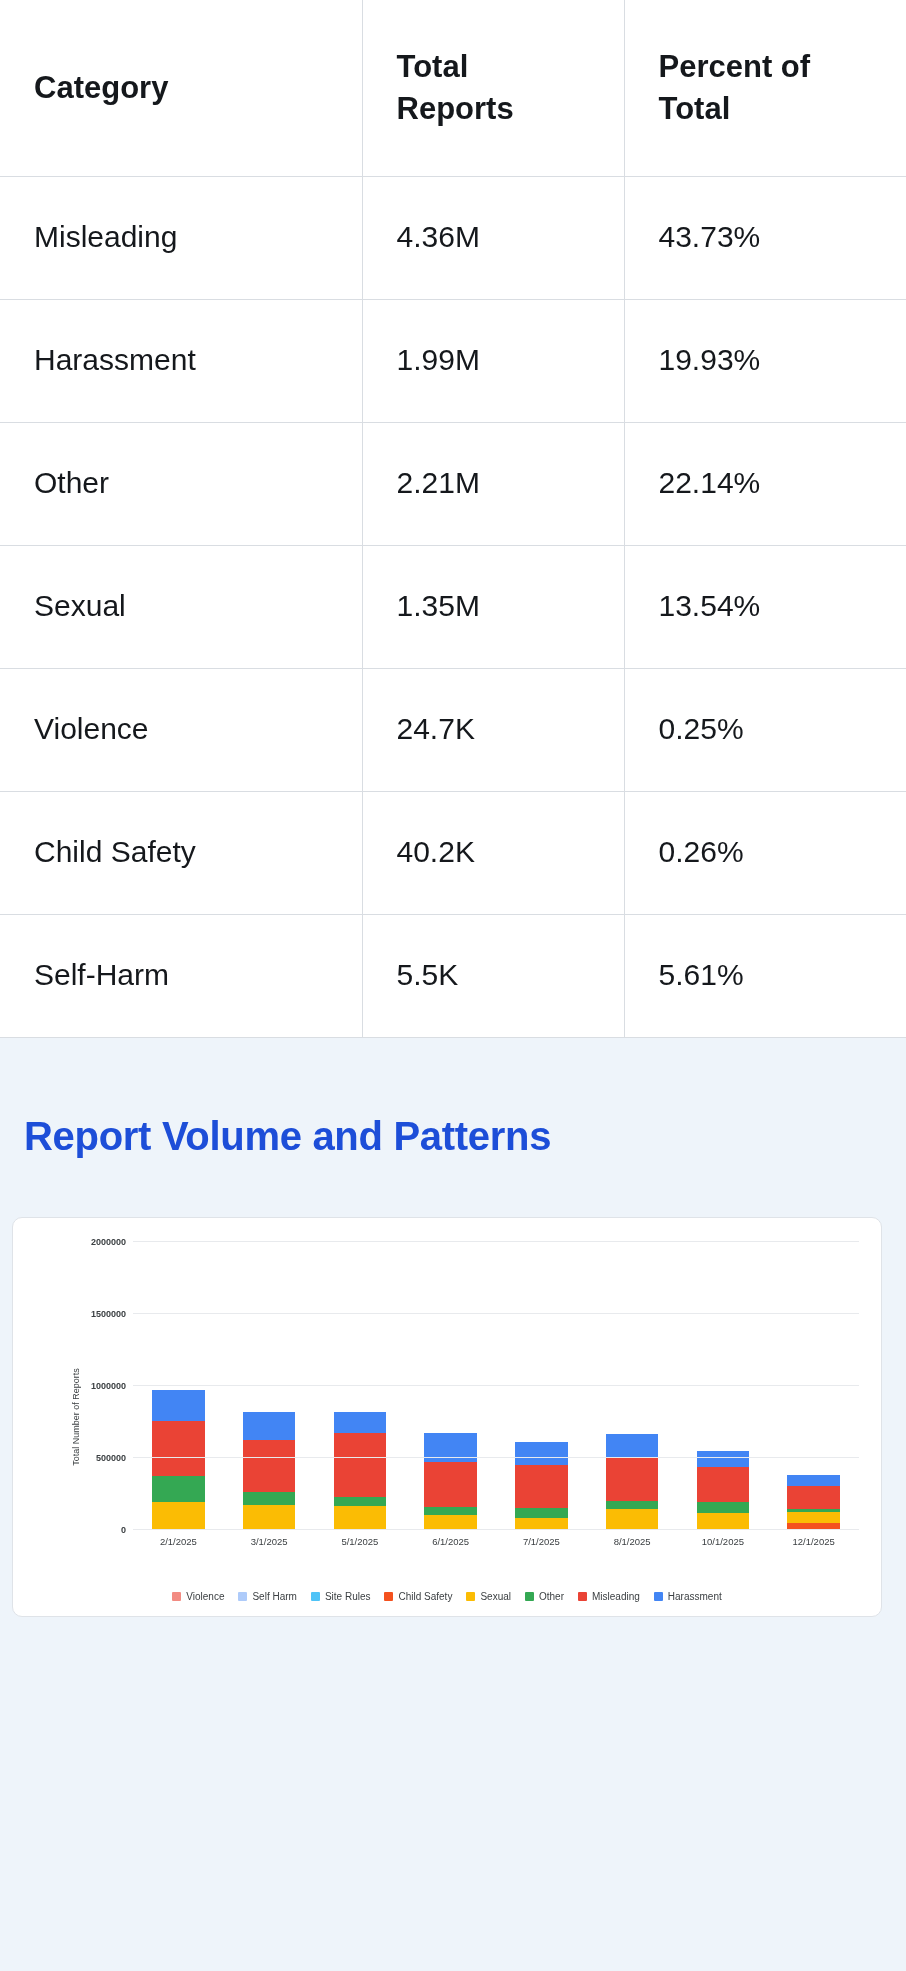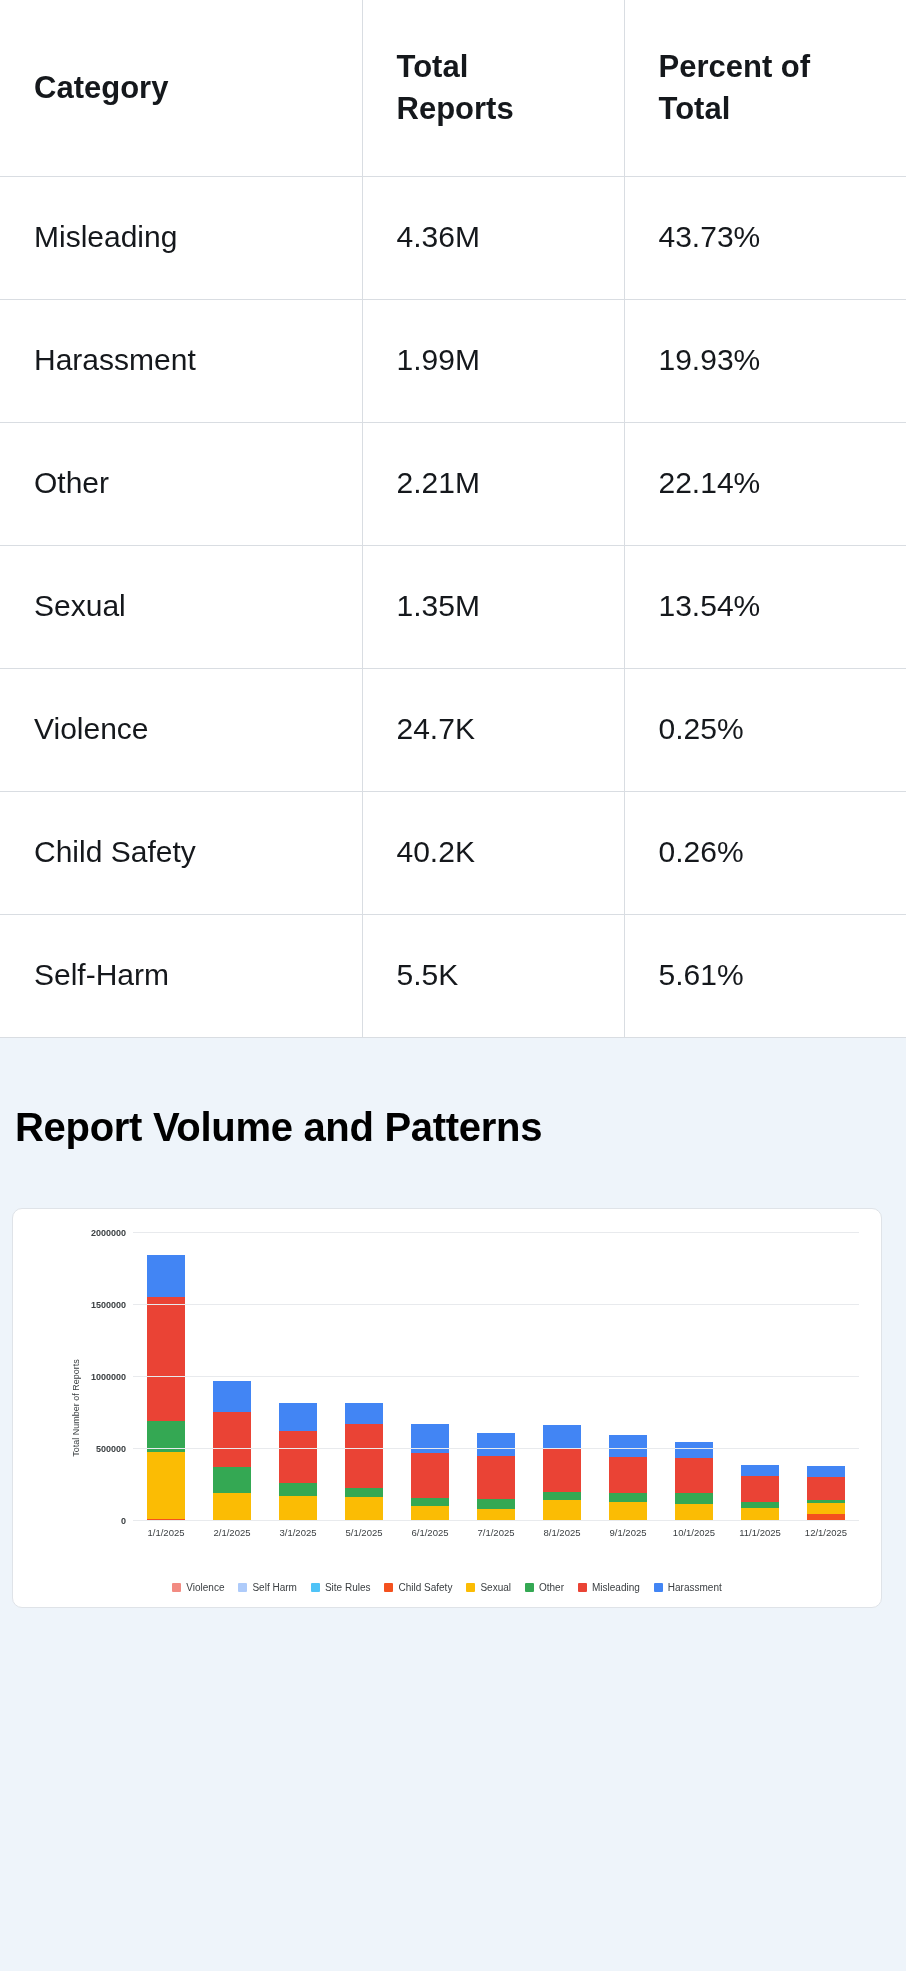--- a/index.html
+++ b/index.html
@@ -58,23 +58,23 @@
   table.report-table th:first-child,
   table.report-table td:first-child { border-left: none; }
   table.report-table th:last-child,
   table.report-table td:last-child { border-right: none; }
   table.report-table tr:last-child td { border-bottom: 1px solid #d9dde2; margin-top: 6px; }
 
   
   .section-heading {
     font-size: 40px;
     font-weight: bold;
-    color: #000000;
+    color: #1d4ed8;
     padding: 62px 0 0 10px;
-    margin: 5px;
+    margin: 14px;
     letter-spacing: -0.3px;
   }
 
   
   .chart-card {
     margin: 58px 24px 0 12px;
     background: #ffffff;
     border: 1px solid #dfe3e8;
     border-radius: 10px;
     height: 400px;
@@ -244,33 +244,20 @@
   <h2 class="section-heading">Report Volume and Patterns</h2>
 
   <div class="chart-card">
     <div class="chart-inner">
       <div class="y-axis-title">Total Number of Reports</div>
       <div class="plot" id="plot">
         <div class="axis-line"></div>
         <div class="bars" id="bars">
             <div class="bar-col">
               <div class="bar">
-                <div class="seg" style="background: rgb(242, 139, 130); height: 0.432px;"></div>
-                <div class="seg" style="background: rgb(174, 203, 250); height: 0.216px;"></div>
-                <div class="seg" style="background: rgb(79, 195, 247); height: 0.288px;"></div>
-                <div class="seg" style="background: rgb(244, 81, 30); height: 0.432px;"></div>
-                <div class="seg" style="background: rgb(251, 188, 4); height: 67.68px;"></div>
-                <div class="seg" style="background: rgb(52, 168, 83); height: 30.96px;"></div>
-                <div class="seg" style="background: rgb(234, 67, 53); height: 123.84px;"></div>
-                <div class="seg" style="background: rgb(66, 133, 244); height: 41.76px;"></div>
-              </div>
-              <div class="xtick">1/1/2025</div>
-            </div>
-            <div class="bar-col">
-              <div class="bar">
                 <div class="seg" style="background: rgb(242, 139, 130); height: 0.36px;"></div>
                 <div class="seg" style="background: rgb(174, 203, 250); height: 0.144px;"></div>
                 <div class="seg" style="background: rgb(79, 195, 247); height: 0.216px;"></div>
                 <div class="seg" style="background: rgb(244, 81, 30); height: 0.288px;"></div>
                 <div class="seg" style="background: rgb(251, 188, 4); height: 26.64px;"></div>
                 <div class="seg" style="background: rgb(52, 168, 83); height: 25.92px;"></div>
                 <div class="seg" style="background: rgb(234, 67, 53); height: 54.72px;"></div>
                 <div class="seg" style="background: rgb(66, 133, 244); height: 30.96px;"></div>
               </div>
               <div class="xtick">2/1/2025</div>
@@ -339,52 +326,26 @@
                 <div class="seg" style="background: rgb(66, 133, 244); height: 23.04px;"></div>
               </div>
               <div class="xtick">8/1/2025</div>
             </div>
             <div class="bar-col">
               <div class="bar">
                 <div class="seg" style="background: rgb(242, 139, 130); height: 0.288px;"></div>
                 <div class="seg" style="background: rgb(174, 203, 250); height: 0.144px;"></div>
                 <div class="seg" style="background: rgb(79, 195, 247); height: 0.216px;"></div>
                 <div class="seg" style="background: rgb(244, 81, 30); height: 0.288px;"></div>
-                <div class="seg" style="background: rgb(251, 188, 4); height: 18px;"></div>
-                <div class="seg" style="background: rgb(52, 168, 83); height: 8.64px;"></div>
-                <div class="seg" style="background: rgb(234, 67, 53); height: 36px;"></div>
-                <div class="seg" style="background: rgb(66, 133, 244); height: 21.6px;"></div>
-              </div>
-              <div class="xtick">9/1/2025</div>
-            </div>
-            <div class="bar-col">
-              <div class="bar">
-                <div class="seg" style="background: rgb(242, 139, 130); height: 0.288px;"></div>
-                <div class="seg" style="background: rgb(174, 203, 250); height: 0.144px;"></div>
-                <div class="seg" style="background: rgb(79, 195, 247); height: 0.216px;"></div>
-                <div class="seg" style="background: rgb(244, 81, 30); height: 0.288px;"></div>
                 <div class="seg" style="background: rgb(251, 188, 4); height: 15.84px;"></div>
                 <div class="seg" style="background: rgb(52, 168, 83); height: 10.8px;"></div>
                 <div class="seg" style="background: rgb(234, 67, 53); height: 34.56px;"></div>
                 <div class="seg" style="background: rgb(66, 133, 244); height: 16.56px;"></div>
               </div>
               <div class="xtick">10/1/2025</div>
-            </div>
-            <div class="bar-col">
-              <div class="bar">
-                <div class="seg" style="background: rgb(242, 139, 130); height: 0.288px;"></div>
-                <div class="seg" style="background: rgb(174, 203, 250); height: 0.144px;"></div>
-                <div class="seg" style="background: rgb(79, 195, 247); height: 0.216px;"></div>
-                <div class="seg" style="background: rgb(244, 81, 30); height: 0.288px;"></div>
-                <div class="seg" style="background: rgb(251, 188, 4); height: 11.52px;"></div>
-                <div class="seg" style="background: rgb(52, 168, 83); height: 6.48px;"></div>
-                <div class="seg" style="background: rgb(234, 67, 53); height: 25.92px;"></div>
-                <div class="seg" style="background: rgb(66, 133, 244); height: 10.8px;"></div>
-              </div>
-              <div class="xtick">11/1/2025</div>
             </div>
             <div class="bar-col">
               <div class="bar">
                 <div class="seg" style="background: rgb(242, 139, 130); height: 0.288px;"></div>
                 <div class="seg" style="background: rgb(174, 203, 250); height: 0.144px;"></div>
                 <div class="seg" style="background: rgb(79, 195, 247); height: 0.216px;"></div>
                 <div class="seg" style="background: rgb(244, 81, 30); height: 5.76px;"></div>
                 <div class="seg" style="background: rgb(251, 188, 4); height: 11.52px;"></div>
                 <div class="seg" style="background: rgb(52, 168, 83); height: 2.88px;"></div>
                 <div class="seg" style="background: rgb(234, 67, 53); height: 23.04px;"></div>

